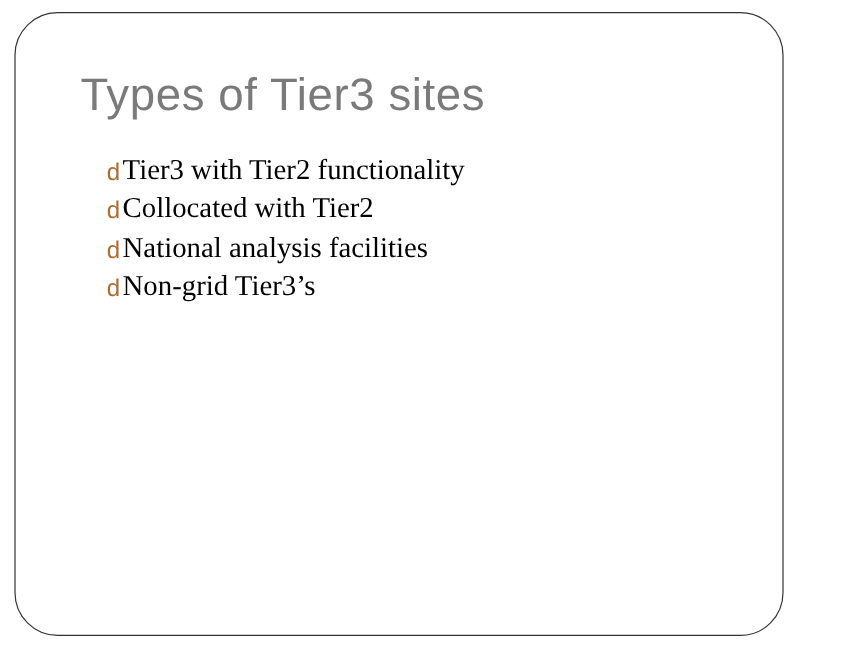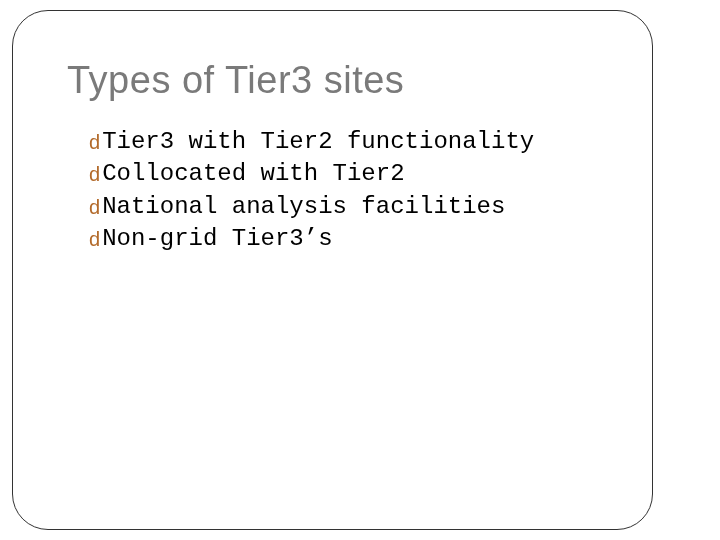--- a/index.html
+++ b/index.html
@@ -54,21 +54,20 @@
     color: #b36a2a;
     font-family: Arial, Helvetica, sans-serif;
     font-size: 20px;
     margin-right: 2px;
     line-height: 1;
     position: relative;
     top: 1px;
   }
   .bullet-text {
     flex: 1;
-    font-family: Liberation Mono, monospace;
   }
 </style>
 </head>
 <body>
 
 <div class="slide">
   <div class="frame">
     <h1 class="title">Types of Tier3 sites</h1>
     <ul class="bullets">
       <li>

